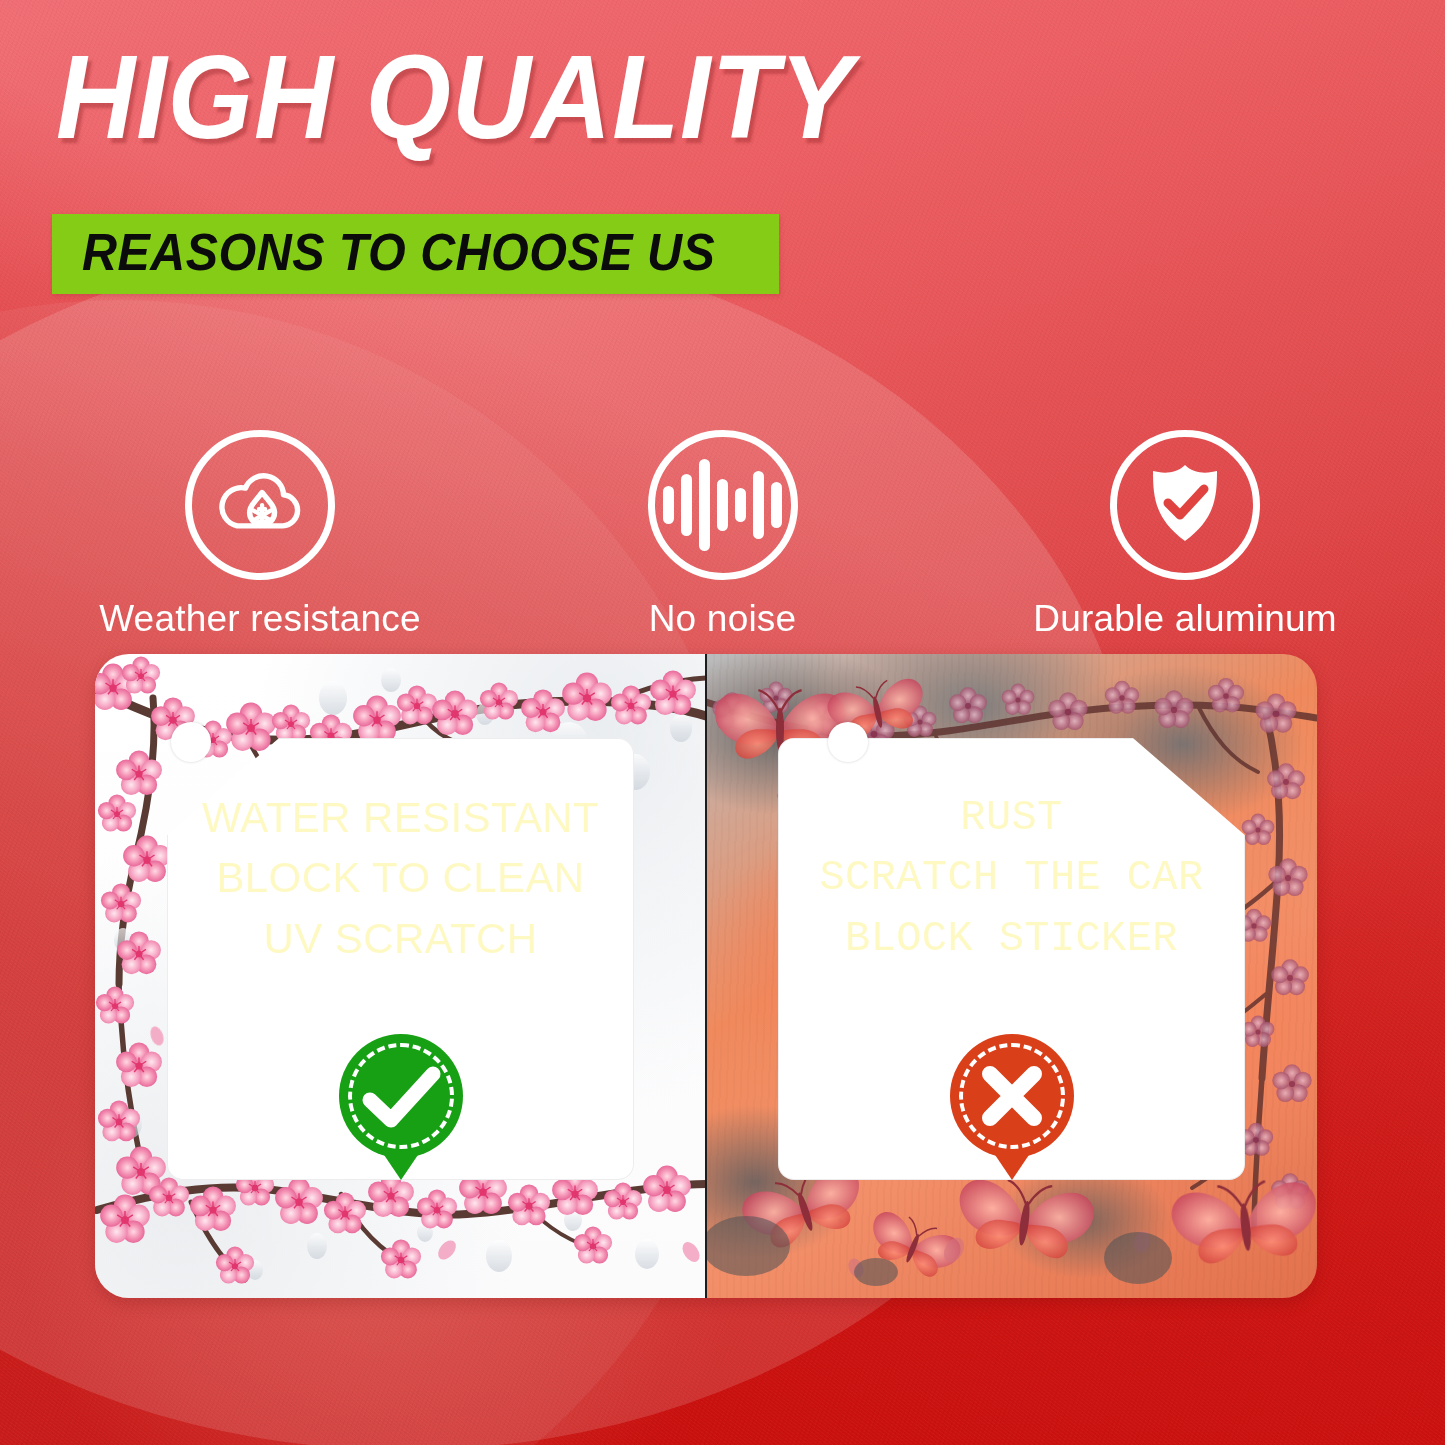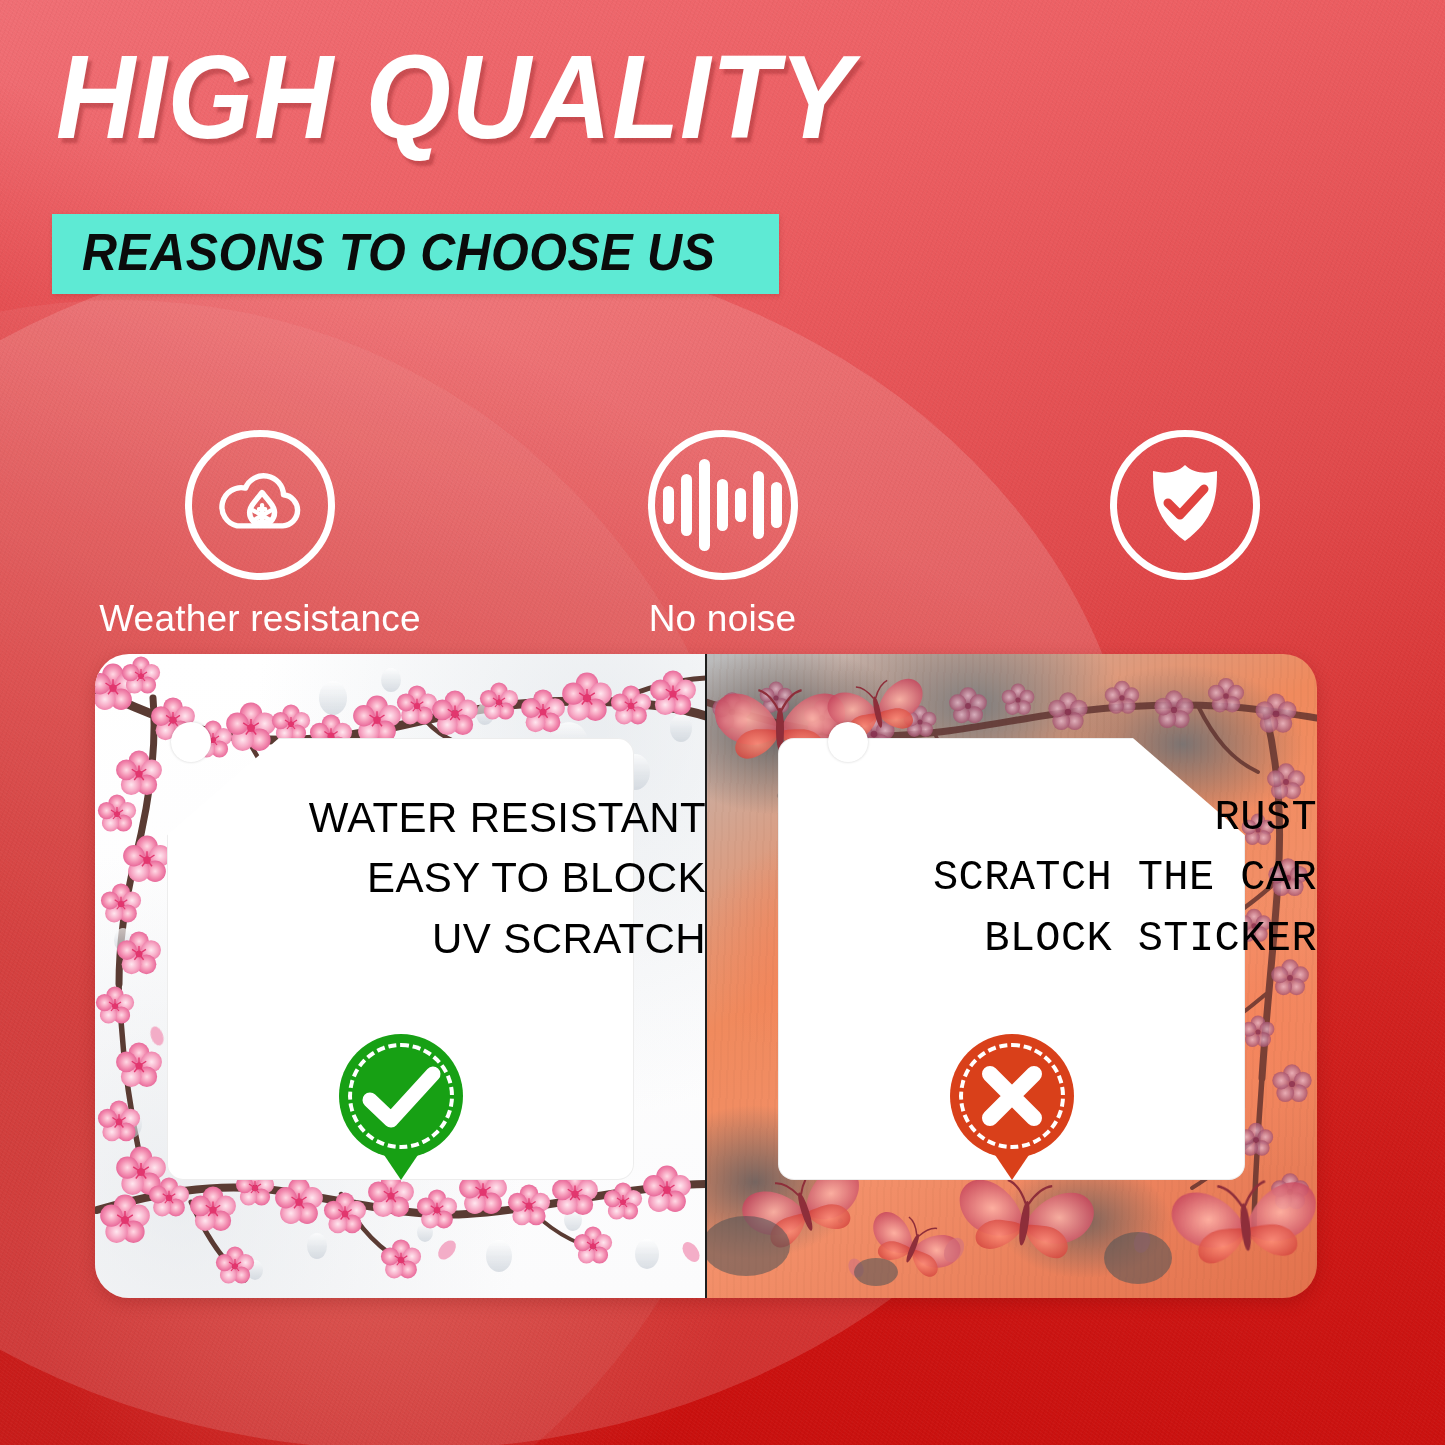--- a/index.html
+++ b/index.html
@@ -59,21 +59,21 @@
     font-size:118px; line-height:1.0;
     font-weight:700; font-style:italic;
     color:#ffffff;
     letter-spacing:1px;
     transform:scaleX(.93); transform-origin:left top;
     text-shadow:4px 5px 3px rgba(120,20,22,.30);
     white-space:nowrap;
   }
   #subbanner {
     position:absolute; left:52px; top:214px;
-    background:#5eead4;
+    background:#84cc16;
     padding:13px 30px 16px 30px;
     box-shadow:1px 2px 5px rgba(120,20,22,.18);
   }
   #subbanner .txt {
     font-size:51px; line-height:1;
     font-weight:700; font-style:italic;
     color:#0b0b0b; letter-spacing:.5px;
     transform:scaleX(.95); transform-origin:left center;
     display:block; white-space:nowrap;
   }
@@ -172,23 +172,22 @@
     background:#1d1d1d; transform:translateX(-1px); z-index:7;
   }
 
   
   .panel-text {
     position:absolute; left:0; right:0; top:134px;
     text-align:center; z-index:6;
   }
   .panel-text .line {
     font-size:42px; line-height:1.44;
-    color:#000000; letter-spacing:.4px; font-weight:400;
+    color:#fef9c3; letter-spacing:.4px; font-weight:400;
     white-space:nowrap;
-    text-align:right;
   }
 
   
   .badge {
     position:absolute; z-index:8;
     left:50%; transform:translateX(-50%);
     top:380px;
     width:124px; height:124px;
   }
   .badge .pin {
@@ -266,20 +265,21 @@
 
   <div class="feature">
     <div class="ring">
       <span>
         <svg width="100" height="100" viewBox="0 0 100 100">
           <path d="M50 12 C60 22 74 20 82 18 C82 44 80 66 50 88 C20 66 18 44 18 18 C26 20 40 22 50 12 Z" fill="#ffffff"></path>
           <path d="M33 50 L45 62 L69 36" fill="none" stroke="#e0433f" stroke-width="9" stroke-linecap="round" stroke-linejoin="round"></path>
         </svg>
       </span>
     </div>
+    <div class="flabel">Durable aluminum</div>
   </div>
 </div>
 
 <div id="plate">
 
   <div class="half left">
     <div class="frame-clean"></div>
 
     <div class="deco">
       <svg width="611" height="644" viewBox="0 0 611 644">
@@ -403,21 +403,21 @@
           <ellipse cx="418" cy="130" rx="6" ry="9" transform="rotate(15 418 130)"></ellipse>
         </g>
       </svg>
     </div>
 
     <div class="recess"></div>
     <div class="hole"></div>
 
     <div class="panel-text">
       <div class="line">WATER RESISTANT</div>
-      <div class="line">EASY TO BLOCK</div>
+      <div class="line">BLOCK TO CLEAN</div>
       <div class="line">UV SCRATCH</div>
     </div>
 
     <div class="badge ok">
       <div class="pin"></div>
       <div class="dash"></div>
       <svg viewBox="0 0 124 124">
         <path d="M31 66 L52 86 L94 40" fill="none" stroke="#ffffff" stroke-width="15" stroke-linecap="round" stroke-linejoin="round"></path>
       </svg>
     </div>

